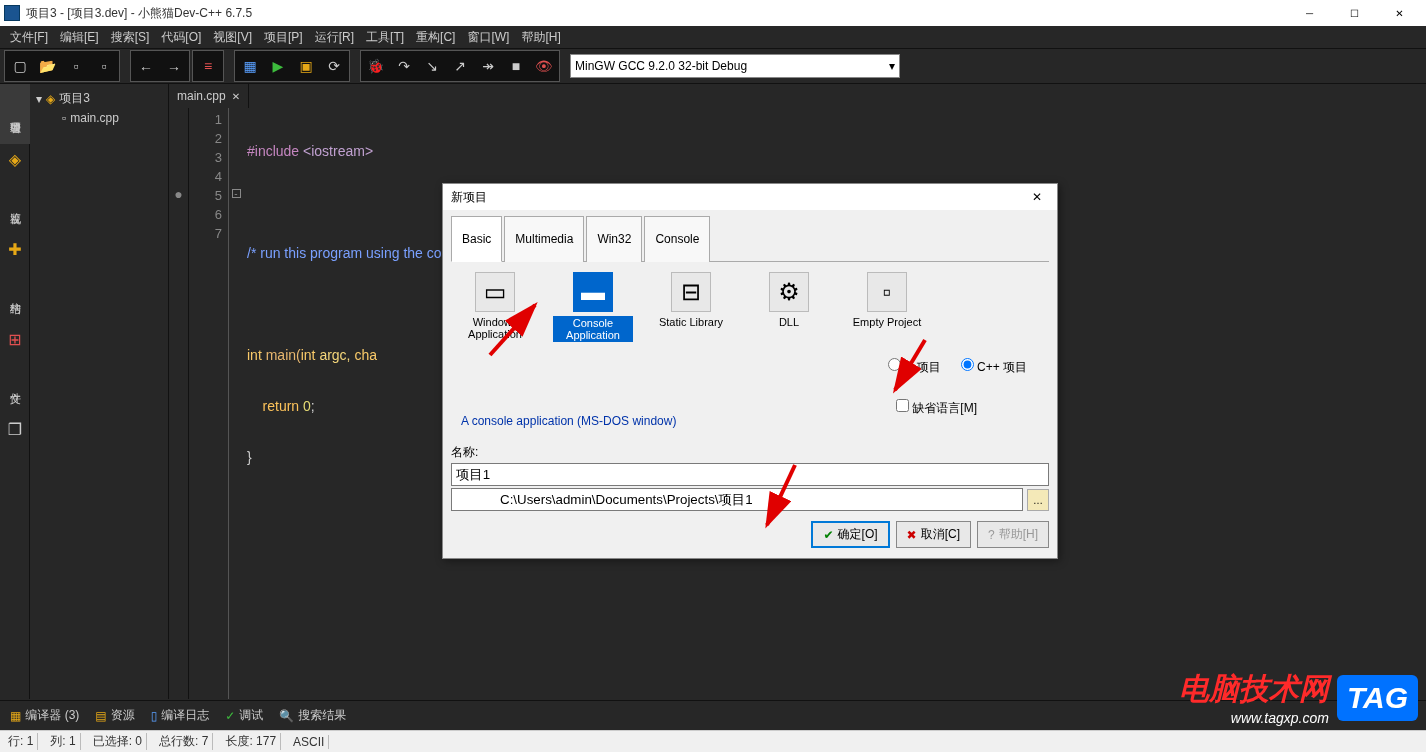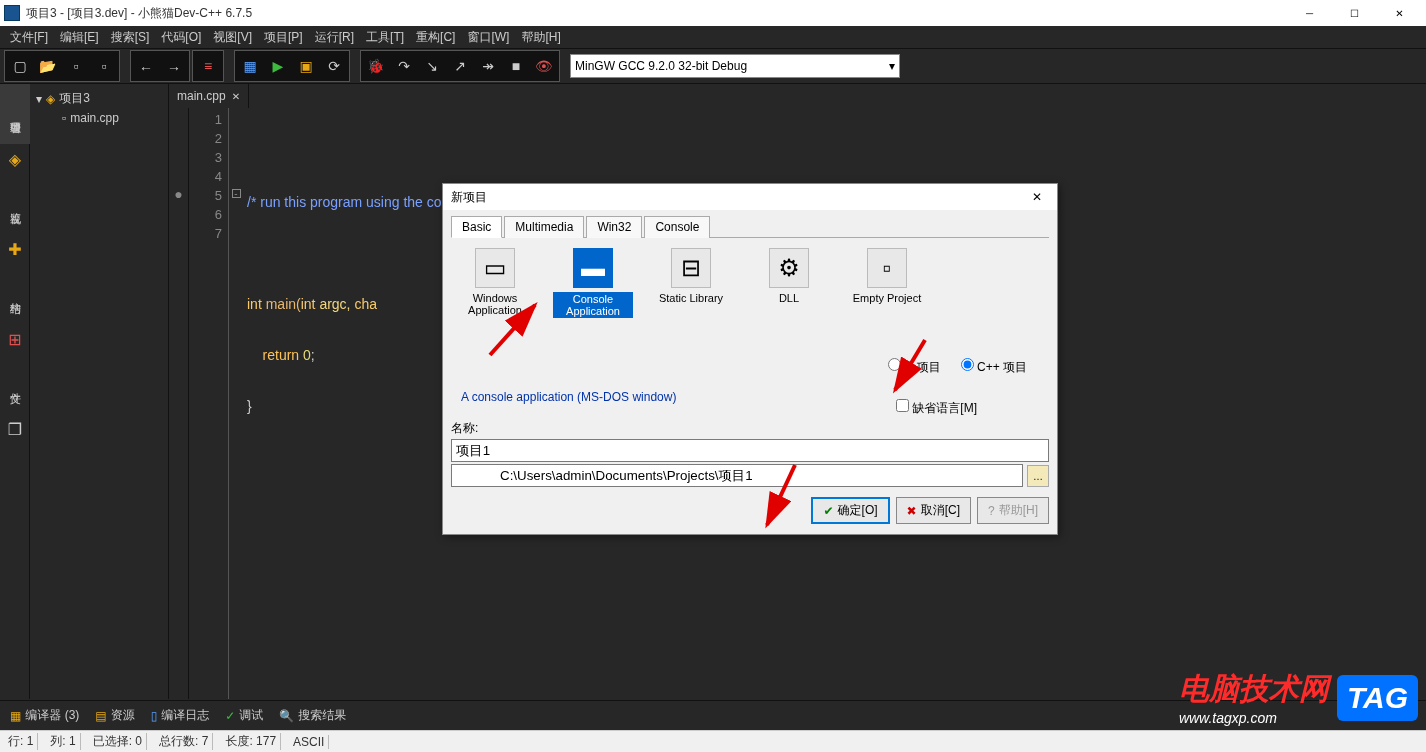--- a/index.html
+++ b/index.html
@@ -58,21 +58,21 @@
 
 .statusbar { position: absolute; left: 0; right: 0; bottom: 0; height: 22px; background: #f0f0f0; display: flex; align-items: center; padding: 0 4px; font-size: 12px; color: #333; gap: 8px; border-top: 1px solid #ccc; }
 .statusbar .sb-item { padding: 0 4px; border-right: 1px solid #bbb; }
 
 
 .dialog { position: absolute; left: 442px; top: 183px; width: 616px; background: #f0f0f0; border: 1px solid #888; box-shadow: 2px 2px 8px rgba(0,0,0,0.4); font-size: 12px; }
 .dlg-title { height: 26px; display: flex; align-items: center; justify-content: space-between; padding: 0 8px; background: #fff; }
 .dlg-close { width: 24px; text-align: center; font-size: 12px; }
 .dlg-body { padding: 6px 8px 10px; }
 .dlg-tabs { display: flex; border-bottom: 1px solid #aaa; }
-.dlg-tab { padding: 3px 10px; border: 1px solid #aaa; border-bottom: none; background: #f8f8f8; margin-right: 2px; margin-bottom: -1px; }
+.dlg-tab { padding: 15px 10px; border: 1px solid #aaa; border-bottom: none; background: #f8f8f8; margin-right: 2px; margin-bottom: -1px; }
 .dlg-tab.active { background: #fff; border-bottom: 1px solid #fff; }
 .tpl-grid { display: flex; gap: 18px; padding: 10px 4px 4px; }
 .tpl-item { width: 80px; text-align: center; font-size: 11px; }
 .tpl-item .ic { width: 40px; height: 40px; margin: 0 auto 4px; display: flex; align-items: center; justify-content: center; font-size: 24px; background: #e8e8e8; border: 1px solid #bbb; }
 .tpl-item.selected .lbl { background: #0066cc; color: #fff; padding: 1px 2px; display: inline-block; }
 .tpl-item.selected .ic { border-color: #0066cc; background: #0066cc; color: #fff; }
 .dlg-desc { color: #0033aa; padding: 8px 10px; }
 .dlg-radios { position: absolute; right: 30px; top: 174px; display: flex; gap: 20px; font-size: 12px; }
 .dlg-check { position: absolute; right: 80px; top: 215px; font-size: 12px; margin-left: 42px; }
 .dlg-field { margin-top: 8px; }
@@ -84,21 +84,21 @@
 .dlg-btns { display: flex; justify-content: flex-end; gap: 6px; margin-top: 10px; }
 .dlg-btn { padding: 3px 10px; border: 1px solid #888; background: #e8e8e8; font-size: 12px; display: flex; align-items: center; gap: 4px; }
 .dlg-btn.primary { border: 2px solid #0078d7; }
 .dlg-btn.disabled { color: #999; }
 
 
 .arrow { position: absolute; pointer-events: none; }
 
 
 .watermark { position: absolute; right: 8px; bottom: 26px; display: flex; align-items: center; gap: 8px; }
-.wm-text { }
+.wm-text { text-align: right; }
 .wm-t1 { color: #ff2a2a; font-size: 30px; font-weight: 700; font-style: italic; }
 .wm-t2 { color: #ffffff; font-size: 14px; font-style: italic; }
 .wm-tag { background: #0072ff; color: #fff; font-weight: 700; font-size: 30px; padding: 6px 10px; border-radius: 6px; font-style: italic; }
 </style>
 </head>
 <body>
 
 <div class="titlebar">
   <div class="app-icon"></div>
   <span>项目3 - [项目3.dev] - 小熊猫Dev-C++ 6.7.5</span>
@@ -213,20 +213,21 @@
       <div class="fold-gutter">
         <div></div>
           <div></div>
           <div></div>
           <div></div>
         <div class="fb">-</div>
         <div></div>
           <div></div>
       </div>
       <div class="code-lines">
+        <div><span class="pp">#include </span><span class="inc">&lt;iostream&gt;</span></div>
         <div> </div>
         <div><span class="cm">/* run this program using the console pauser or add your own getch, system("pause") or input loop */</span></div>
         <div> </div>
         <div><span class="ty">int</span><span class="fn"> main(</span><span class="ty">int</span><span class="var"> argc, </span><span class="ty">cha</span></div>
         <div><span>    </span><span class="kw">return</span><span> </span><span class="num">0</span><span>;</span></div>
         <div><span>}</span></div>
       </div>
     </div>
   </div>
 </div>

